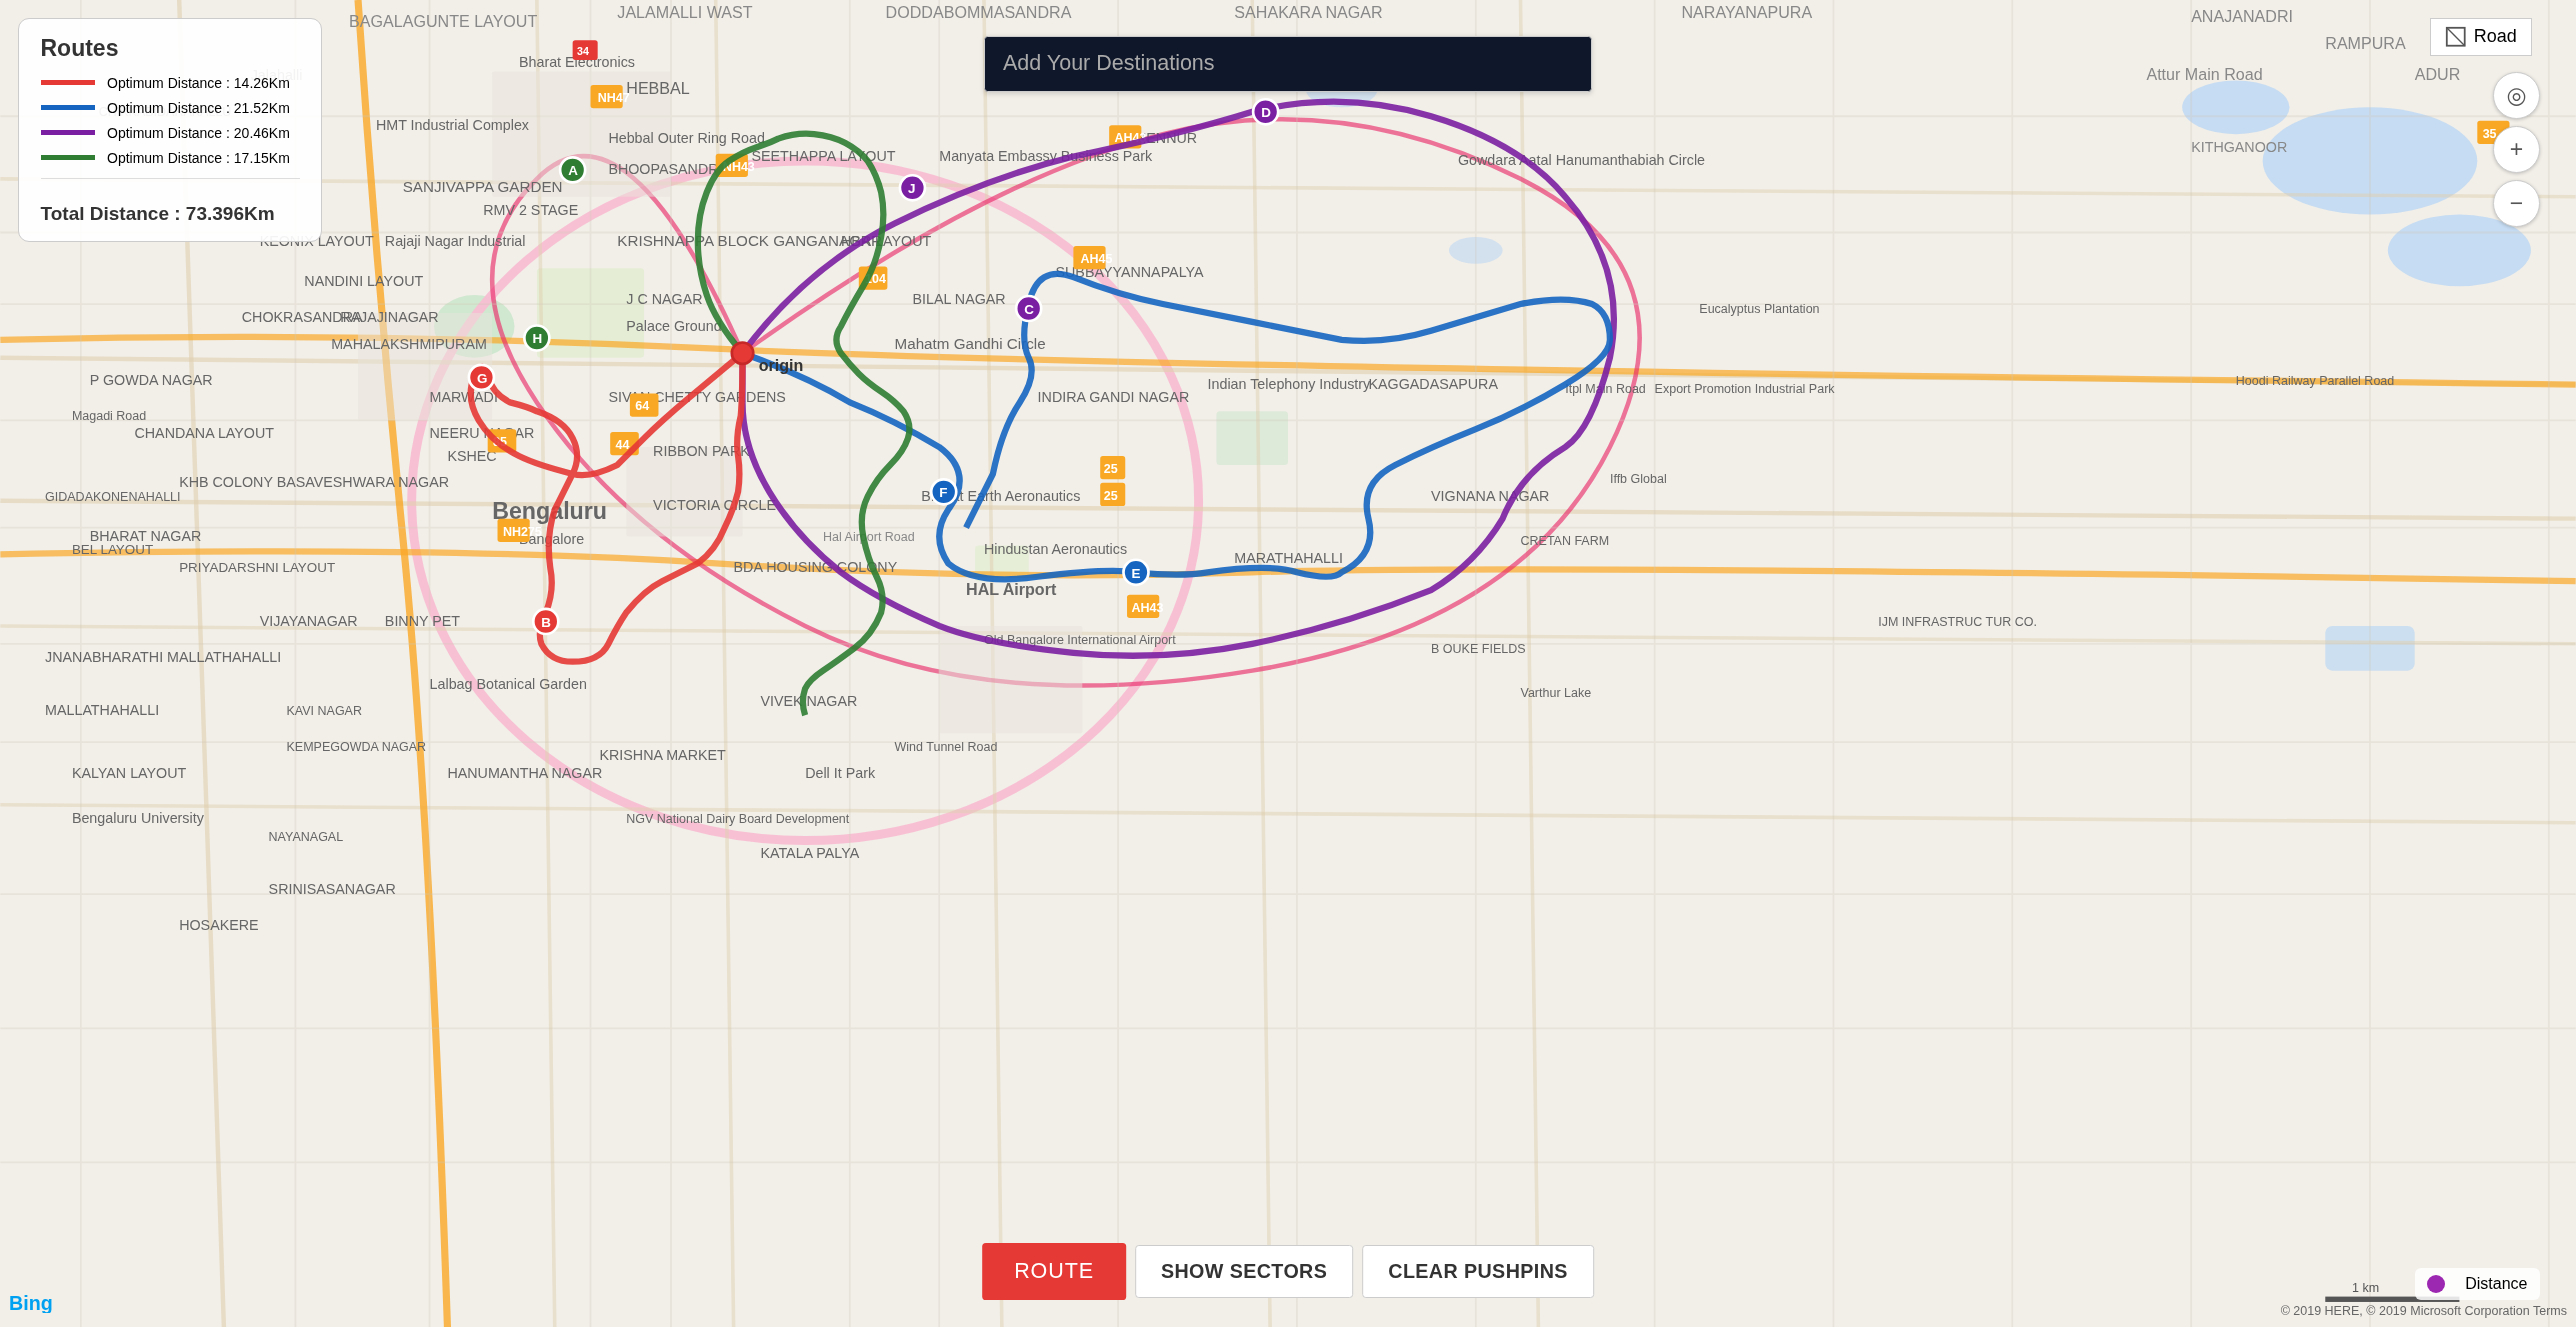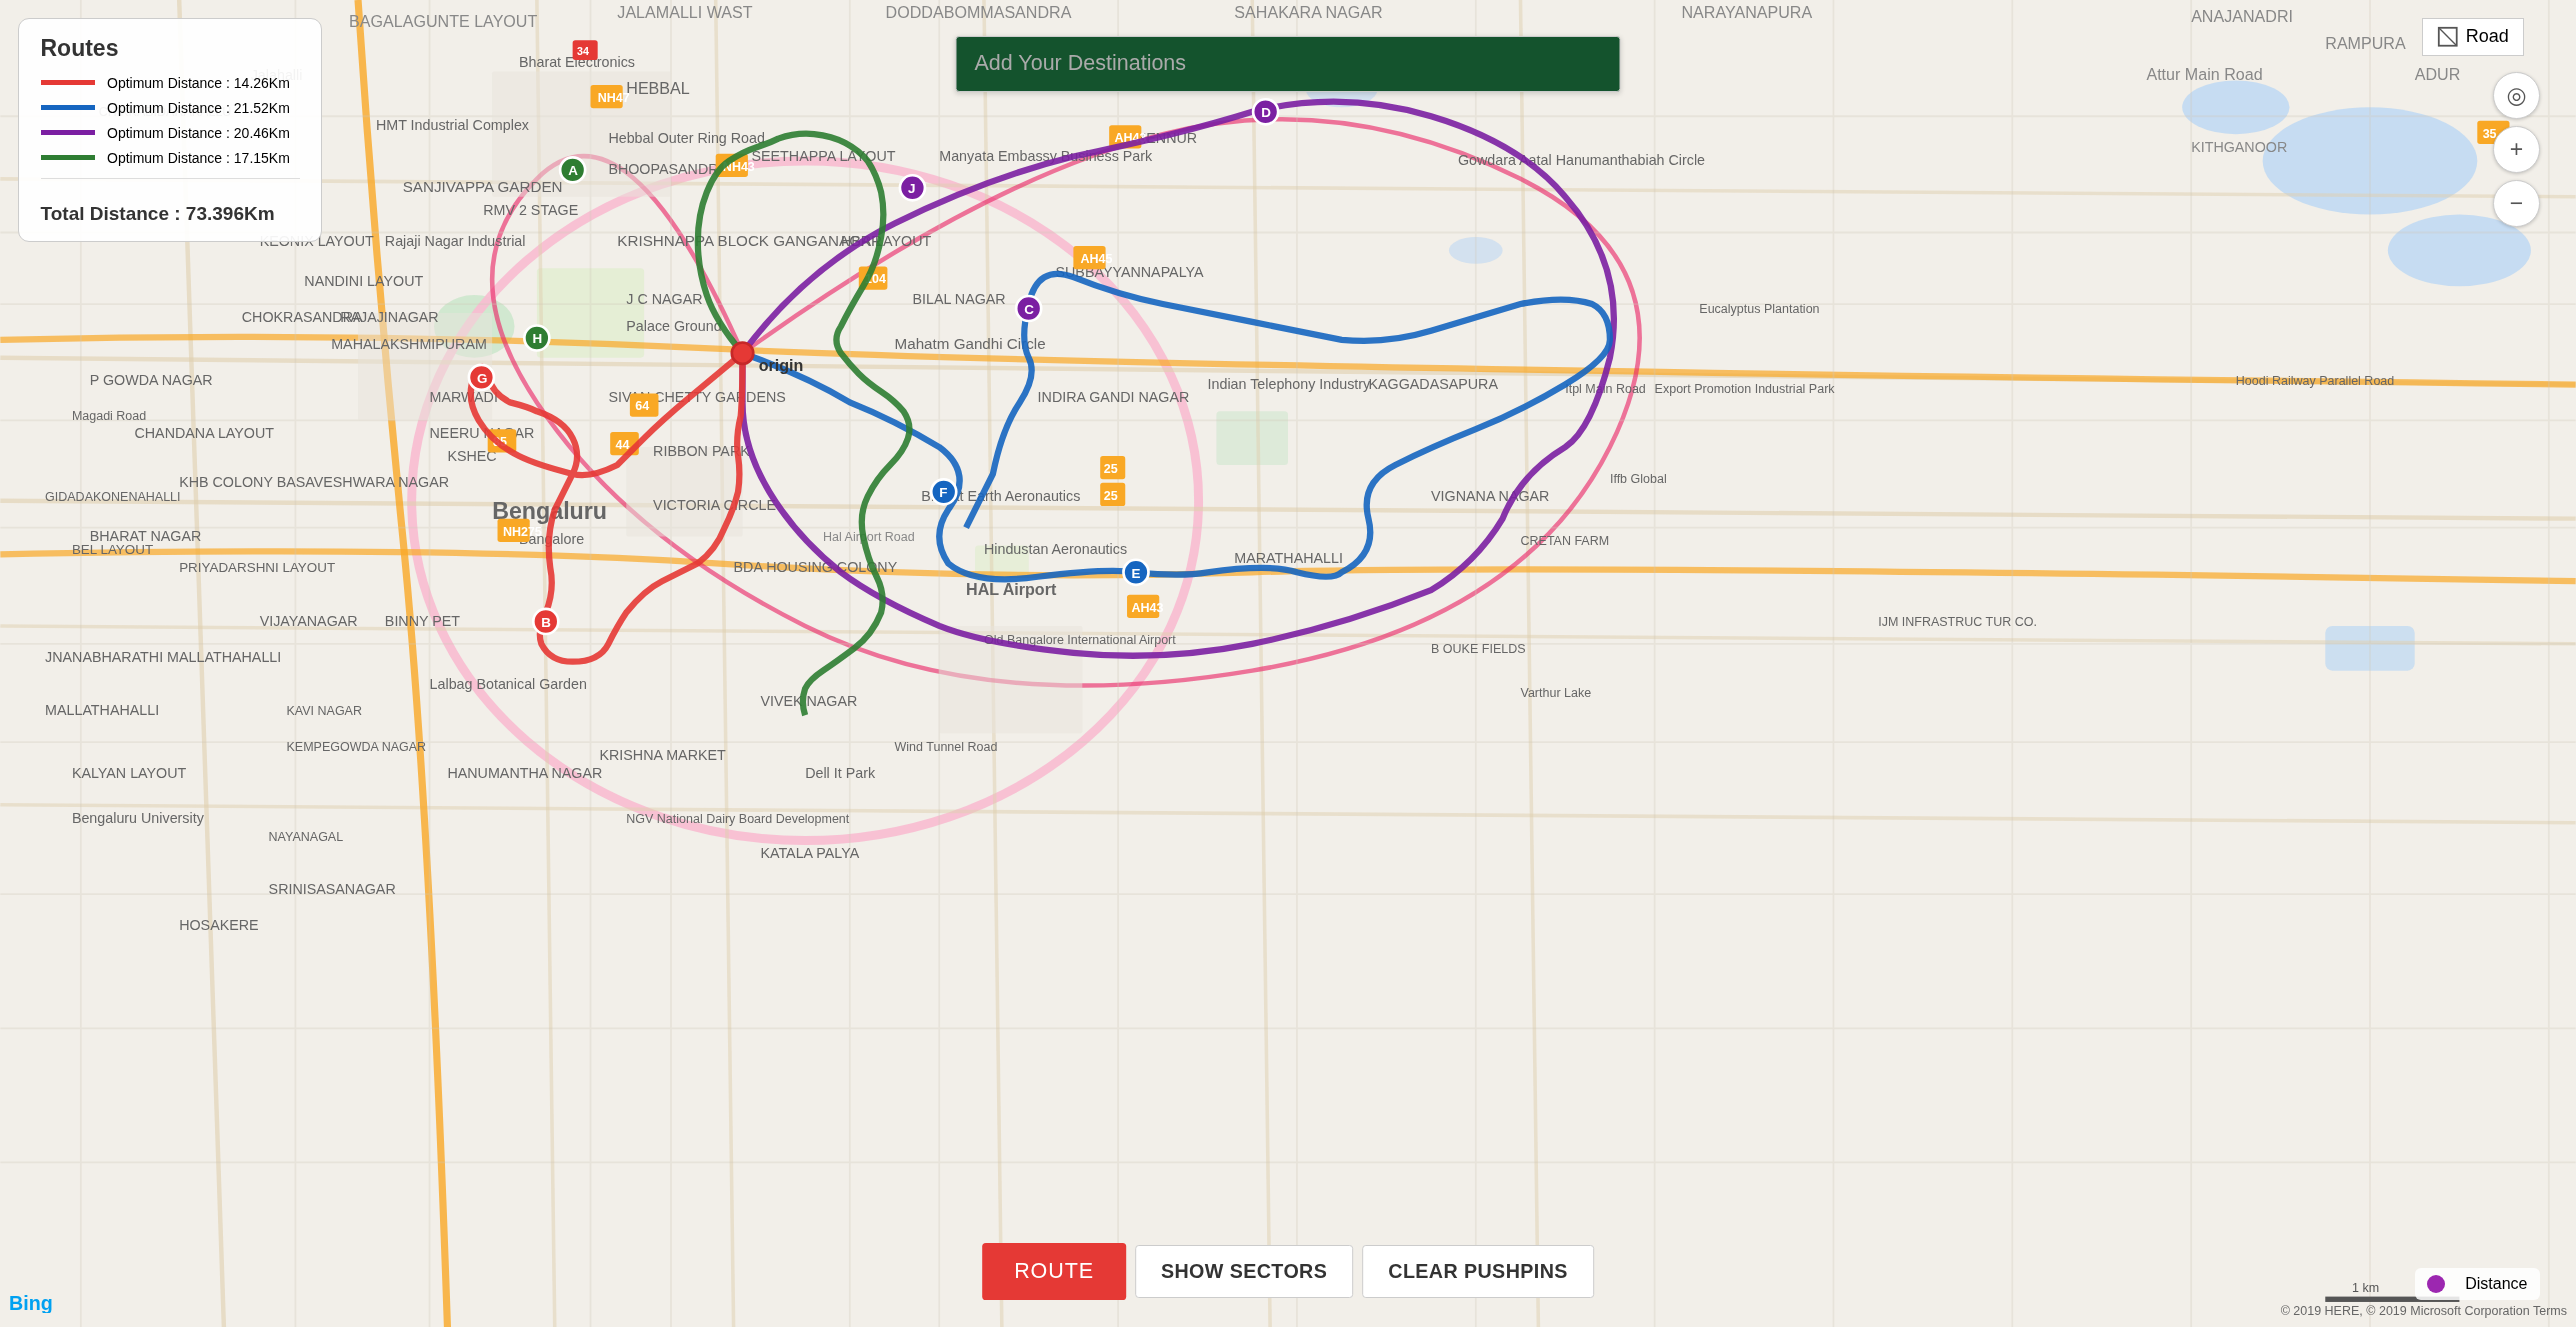--- a/index.html
+++ b/index.html
@@ -67,26 +67,26 @@
       padding-top: 24px;
       border-top: 0.9px solid #ddd;
     }
 
     
     #search-box {
       position: absolute;
       top: 36px;
       left: 50%;
       transform: translateX(-50%);
-      background: #14532d;
+      background: #0f172a;
       border: 0.9px solid #ccc;
       border-radius: 3.6px;
       padding: 14.3px 18px;
       z-index: 200;
-      width: 665px;
+      width: 608px;
       font-size: 21.5px;
       color: #999;
       box-shadow: 0 1.8px 5.4px rgba(0,0,0,0.15);
     }
 
     
     #map-controls {
       position: absolute;
       top: 72px;
       right: 36px;
@@ -107,21 +107,21 @@
       justify-content: center;
       cursor: pointer;
       font-size: 23px;
       color: #555;
       box-shadow: 0 0.9px 3.6px rgba(0,0,0,0.2);
     }
 
     #road-label {
       position: absolute;
       top: 18px;
-      right: 52px;
+      right: 44px;
       background: white;
       border: 0.9px solid #ccc;
       padding: 7.2px 14.3px;
       font-size: 18px;
       z-index: 100;
       display: flex;
       align-items: center;
       gap: 7.2px;
     }
 

